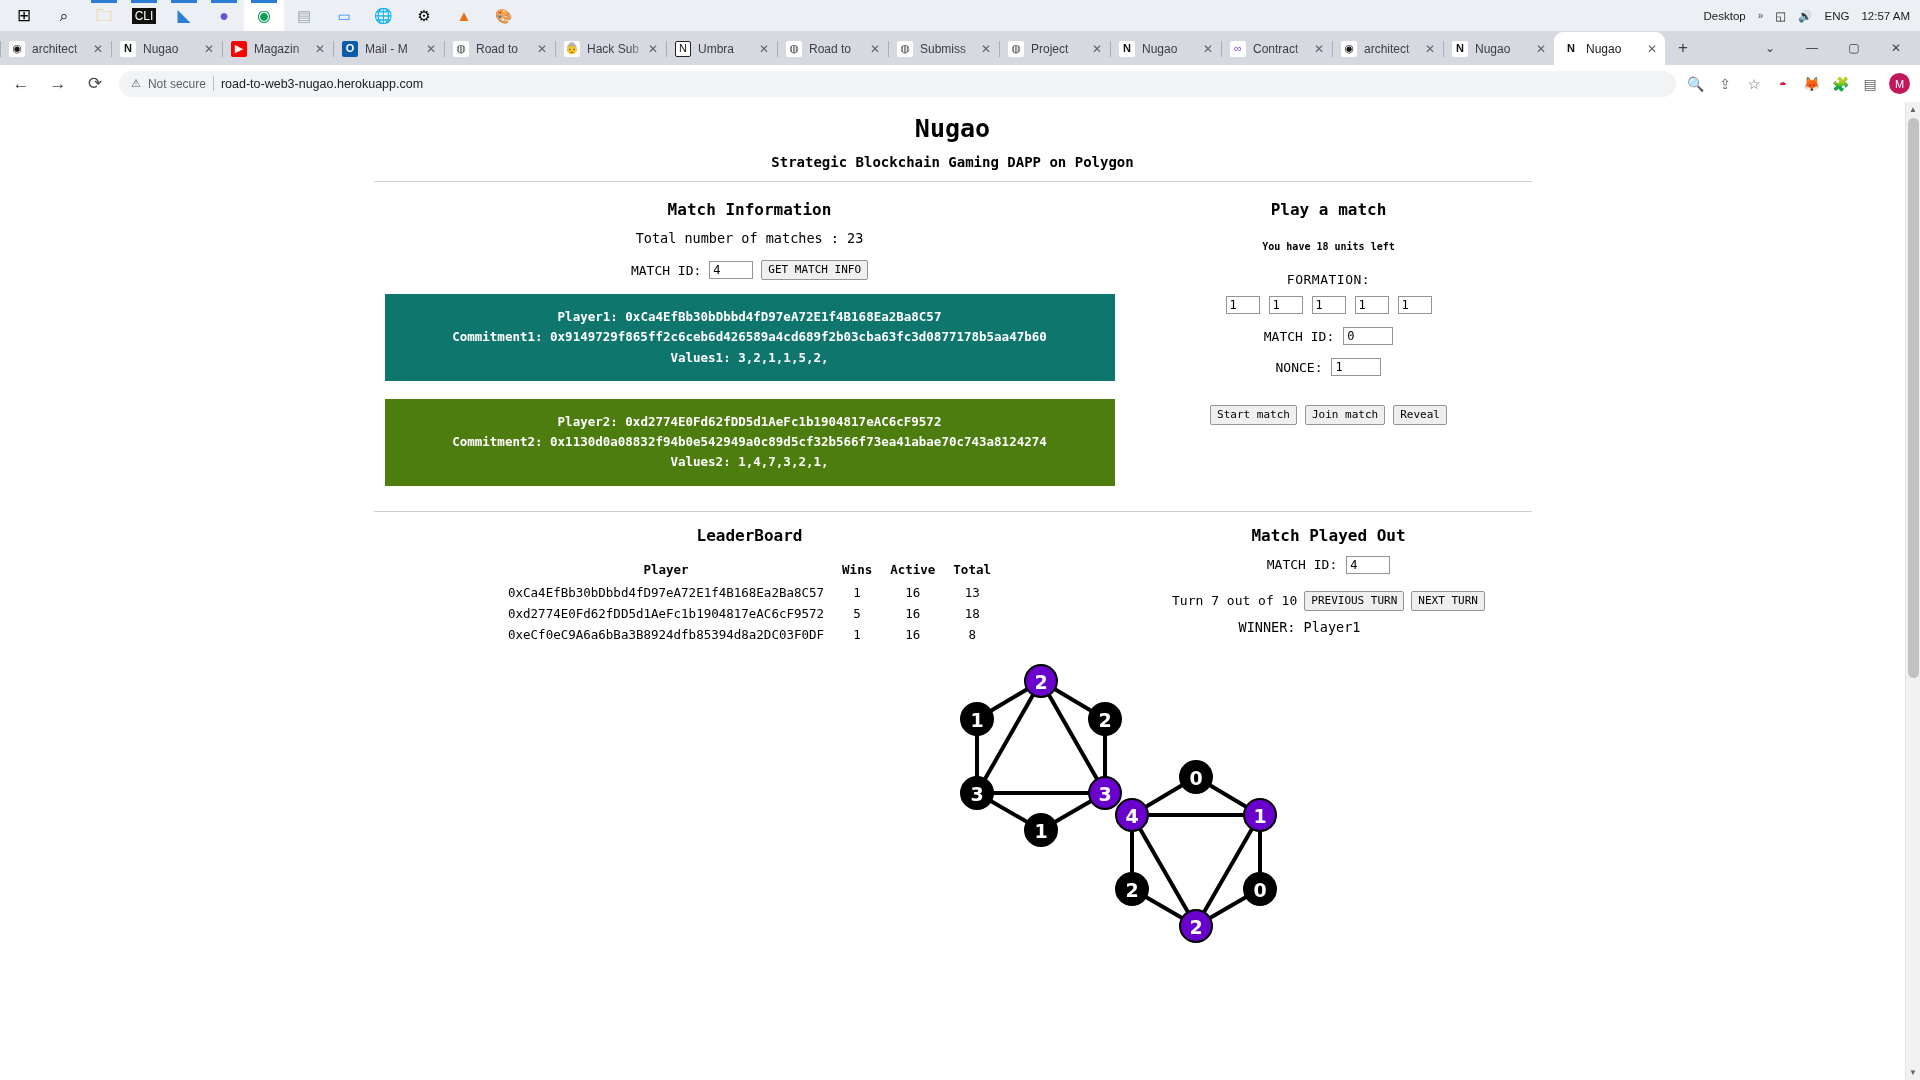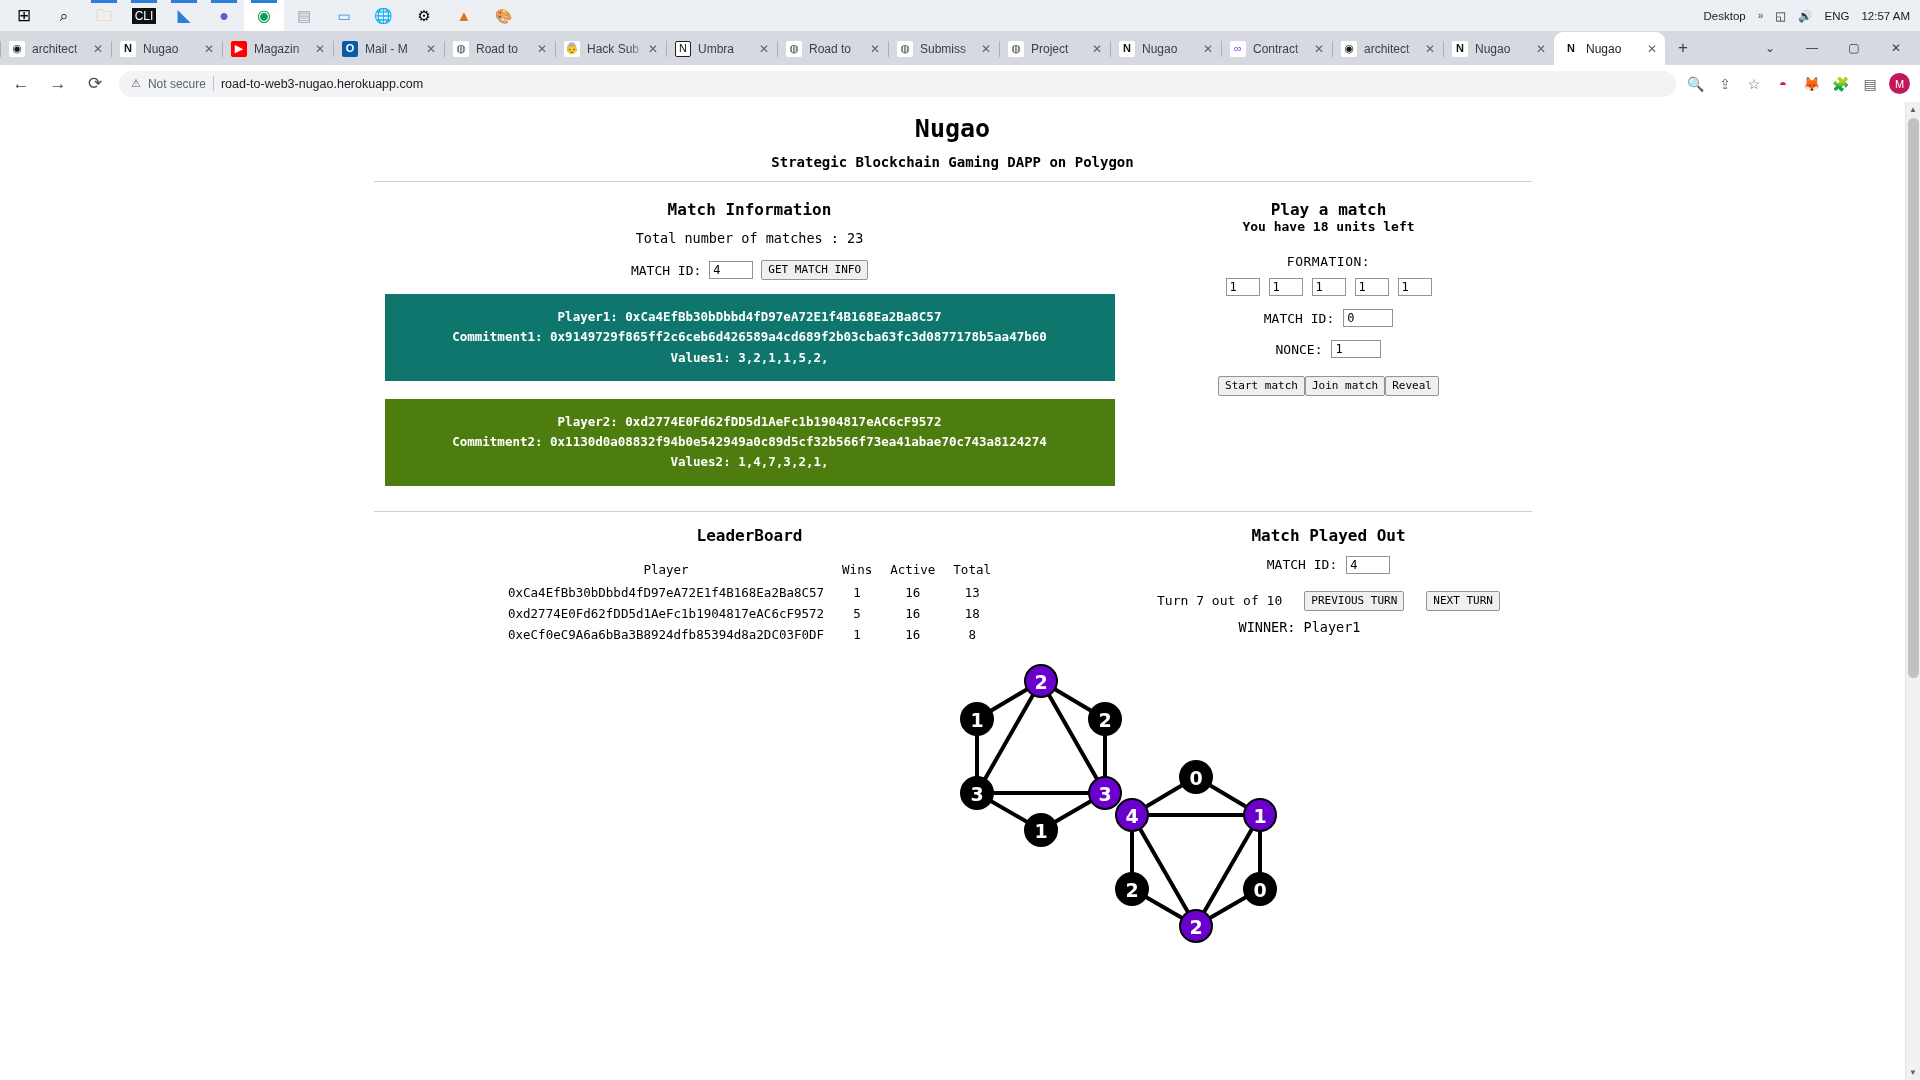--- a/index.html
+++ b/index.html
@@ -179,50 +179,50 @@
   .panel {
     width:730px; margin:14px auto 0 auto;
     padding:13px 10px; text-align:center;
     font-size:12.5px; line-height:1.62; color:#ffffff;
     font-weight:bold;
     font-family:"DejaVu Sans Mono", monospace;
   }
   .panel.p1 { background:#0f766e; }
   .panel.p2 { background:#4d7c0f; margin-top:18px; }
 
-  .units { text-align:center; font-size:13px; font-weight:bold; }
+  .units { text-align:center; font-size:10px; font-weight:bold; margin-top:22px; }
   .formation-lbl { text-align:center; font-size:13px; margin-top:20px; letter-spacing:0.5px;}
   .formation-row {
     display:flex; justify-content:center; gap:9px; margin-top:9px;
   }
   .formation-row input { width:34px; text-align:left; }
 
   .field-row {
     display:flex; align-items:center; justify-content:center; gap:9px; margin-top:13px;
   }
   .btn-row {
-    display:flex; justify-content:center; margin-top:18px;
+    display:flex; justify-content:center; gap:8px; margin-top:29px;
   }
 
   .hr-mid {
     width:1158px; margin:25px auto 0 auto; height:1px; background:#cfcfcf;
   }
 
   .lb-table {
     margin:17px auto 0 auto; border-collapse:collapse;
     font-size:12.5px; font-family:"DejaVu Sans Mono", monospace; color:#000;
   }
   .lb-table th {
-    font-weight:normal; padding:0 9px 5px 9px; text-align:center; font-size:12.5px;
+    font-weight:bold; padding:0 9px 5px 9px; text-align:center; font-size:12.5px;
   }
   .lb-table td { padding:3px 9px; text-align:center; white-space:nowrap; }
   .lb-table td.addr { text-align:left; }
 
   .turn-row {
-    display:flex; align-items:center; justify-content:center; gap:22px; margin-top:17px;
+    display:flex; align-items:center; justify-content:center; gap:7px; margin-top:17px;
     font-size:13px;
   }
   .winner {
     margin-top:8px; font-size:13.5px; color:#000; text-align:center;
     padding-right:58px;
   }
 
   #graph-wrap { width:1158px; margin:6px auto 0 auto; position:relative; height:330px; }
   #graph { position:absolute; left:556px; top:0; }
   .node-txt {

